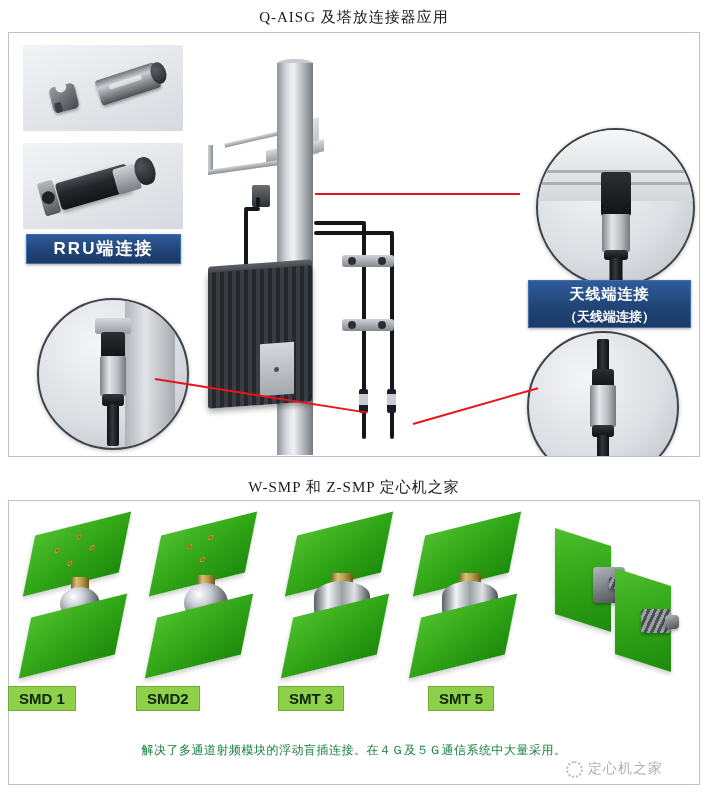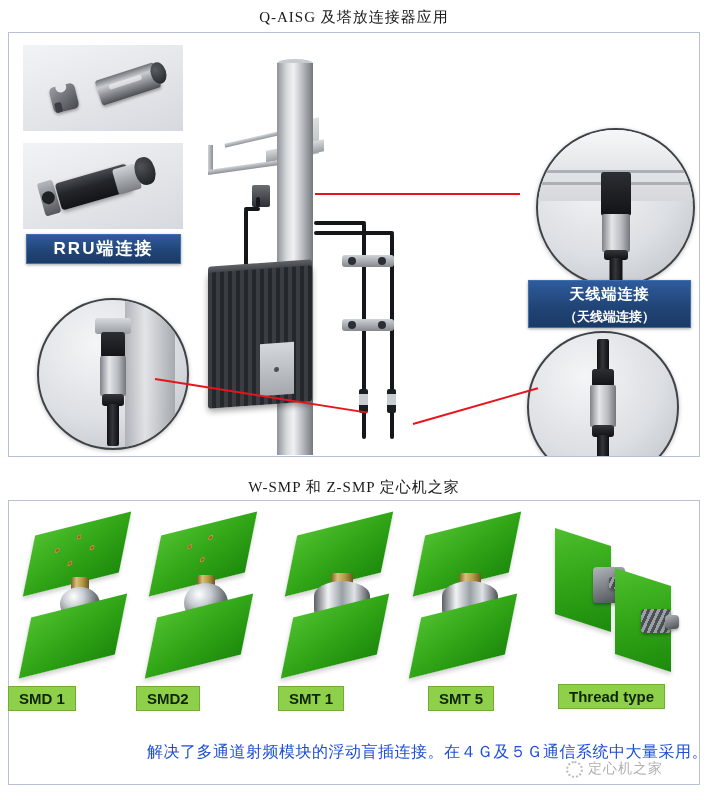--- a/index.html
+++ b/index.html
@@ -334,23 +334,23 @@
     white-space:nowrap;
   }
   #chip-0{left:8px;top:686px;text-align:center;}
   #chip-1{left:136px;top:686px;}
   #chip-2{left:278px;top:686px;}
   #chip-3{left:428px;top:686px;}
   #chip-4{left:558px;top:684px;}
 
   
   #caption{
-    position:absolute;left:0;top:742px;width:708px;text-align:right;
+    position:absolute;left:0;top:742px;width:708px;text-align:center;
     font-family:"Liberation Serif","DejaVu Serif",serif;
-    font-size:16px;color:#1d4ed8;letter-spacing:.5px;
+    font-size:12px;color:#15803d;letter-spacing:.5px;
   }
   
   #watermark{
     position:absolute;left:566px;top:760px;
     display:flex;align-items:center;gap:5px;
     opacity:.48;
   }
   #watermark .wm-logo{
     width:17px;height:17px;border-radius:50%;
     border:2px dotted #6e6e6e;box-sizing:border-box;
@@ -504,23 +504,22 @@
       <div class="thread-body" style="left:60px;top:58px;width:34px;height:12px;"></div>
       <div class="pcb pcb-v" style="left:66px;top:58px;"></div>
       <div class="thread-body" style="left:92px;top:90px;width:30px;height:24px;border-radius:4px;"></div>
       <div class="nut" style="left:116px;top:96px;width:14px;height:14px;"></div>
     </div>
 
   </div>
 
   <div class="chip" id="chip-0">SMD 1</div>
   <div class="chip" id="chip-1">SMD2</div>
-  <div class="chip" id="chip-2">SMT  1</div>
+  <div class="chip" id="chip-2">SMT  3</div>
   <div class="chip" id="chip-3">SMT 5</div>
-  <div class="chip" id="chip-4">Thread type</div>
 
   <div id="caption">解决了多通道射频模块的浮动盲插连接。在４Ｇ及５Ｇ通信系统中大量采用。</div>
 
   <div id="watermark">
     <span class="wm-logo"></span>
     <span class="wm-text">定心机之家</span>
   </div>
 
 </div>
 

